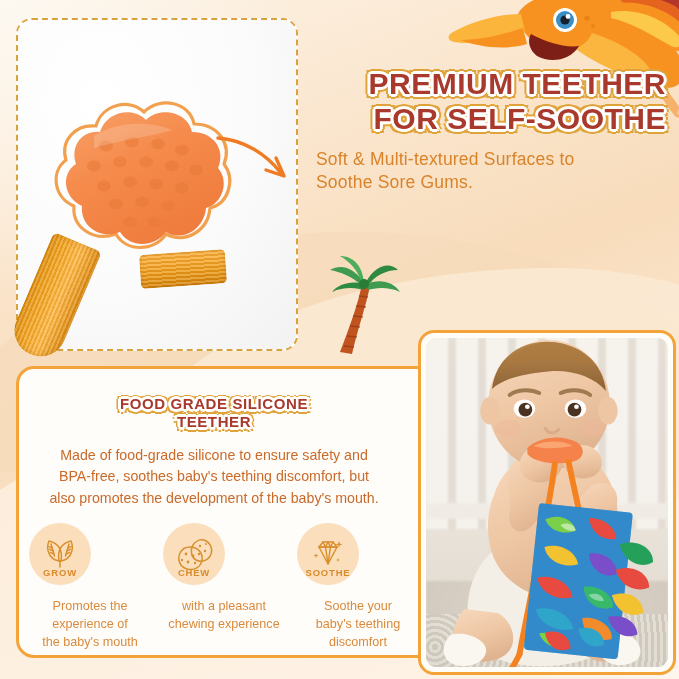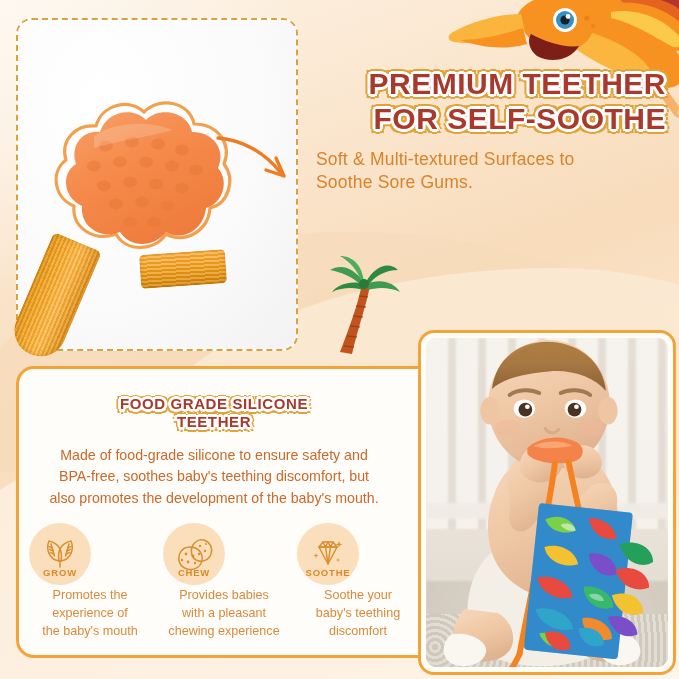--- a/index.html
+++ b/index.html
@@ -242,21 +242,21 @@
     position: absolute;
     bottom: 7px;
     left: 0; right: 0;
     text-align: center;
     font-size: 9.5px;
     font-weight: 700;
     letter-spacing: .8px;
     color: #d98a2b;
   }
   .feature-text {
-    margin-top: 2px;
+    margin-top: 13px;
     text-align: center;
     font-size: 12.6px;
     line-height: 1.42;
     color: #d98a3c;
   }
   .feature-text .line { display: block; }
 
   
   .baby-panel {
     position: absolute;
@@ -510,21 +510,20 @@
               <circle cx="12" cy="20" r="1.4" fill="#d9902f" stroke="none"></circle>
               <circle cx="19" cy="22" r="1.4" fill="#d9902f" stroke="none"></circle>
               <circle cx="14" cy="28" r="1.4" fill="#d9902f" stroke="none"></circle>
               <circle cx="21" cy="29" r="1.2" fill="#d9902f" stroke="none"></circle>
               <circle cx="8" cy="26" r="1.2" fill="#d9902f" stroke="none"></circle>
             </g>
           </svg>
           <span class="feature-word">CHEW</span>
         </div>
         <div class="feature-text">
-          <span class="line">Provides babies</span>
           <span class="line">with a pleasant</span>
           <span class="line">chewing experience</span>
         </div>
       </div>
 
       <div class="feature">
         <div class="feature-badge">
           <svg width="40" height="40" viewBox="0 0 40 40">
             <g fill="none" stroke="#d9902f" stroke-width="1.5" stroke-linecap="round" stroke-linejoin="round">
               <path d="M11 13 L20 30 L29 13 Z"></path>

